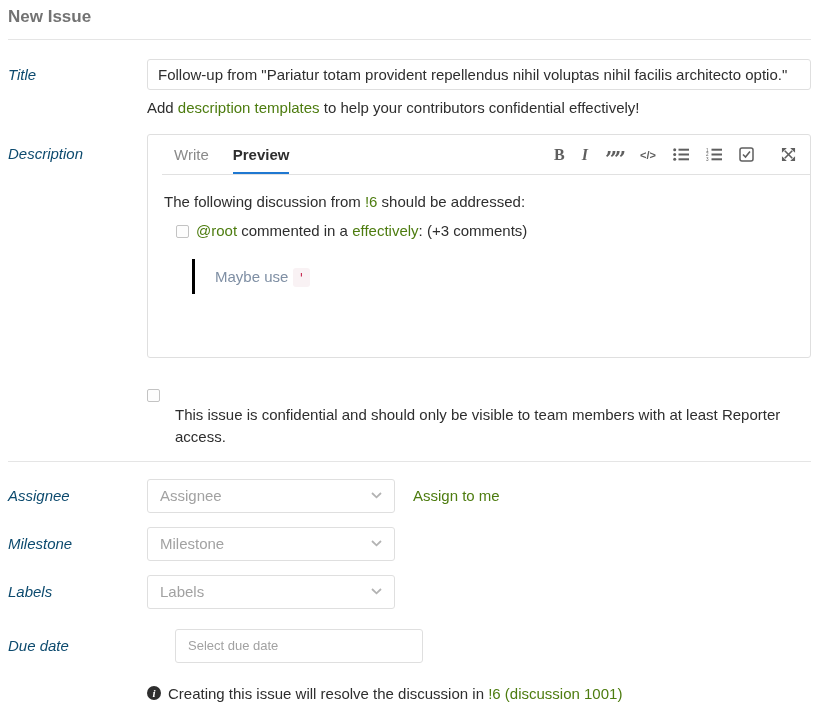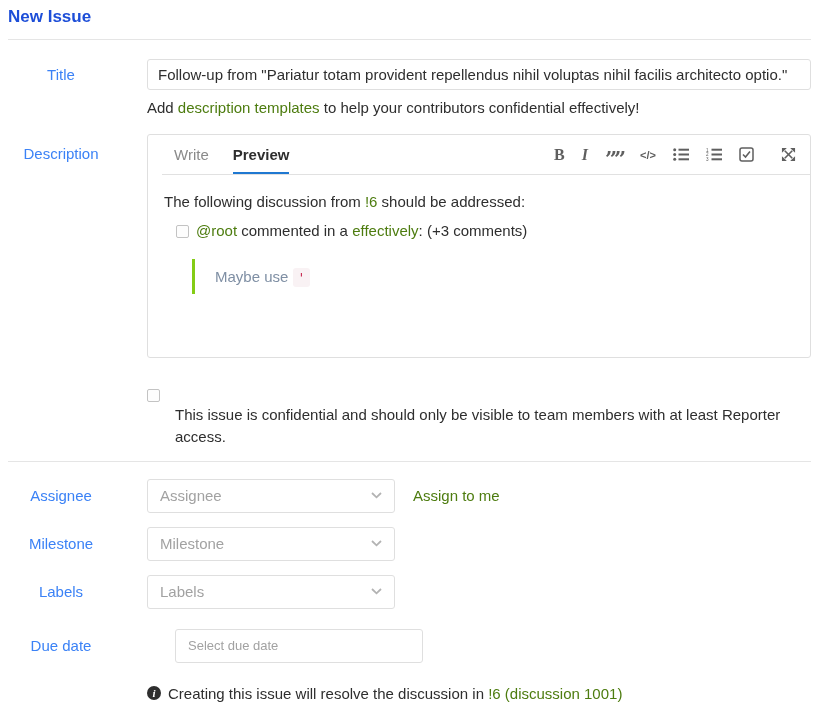--- a/index.html
+++ b/index.html
@@ -4,27 +4,27 @@
 <style>
   * { box-sizing: border-box; margin: 0; padding: 0; }
   html, body { background: #ffffff; }
   body {
     width: 819px; min-height: 702px;
     font-family: "Liberation Sans", sans-serif;
     font-size: 15px; color: #2e2e2e;
     display: flex; flex-direction: column;
   }
   .page { padding: 0 8px; flex: 1 0 auto; }
-  h1.page-title { font-size: 17px; font-weight: 700; padding: 7px 0 12px; color: #1d4ed8; }
+  h1.page-title { font-size: 17px; font-weight: 700; padding: 7px 0 12px; color: #737373; }
   hr.divider { border: none; border-top: 1px solid #e5e5e5; height: 0; }
 
   .form-group { display: flex; align-items: flex-start; }
   .form-label {
-    width: 139px; padding-right: 33px; text-align: center;
-    color: #3b82f6; flex: 0 0 139px;
+    width: 139px; padding-right: 33px; text-align: left;
+    color: #0c4a6e; flex: 0 0 139px; font-style: italic;
   }
   .form-control-col { flex: 1 1 auto; min-width: 0; }
 
   
   .row-title { margin-top: 19px; }
   .row-title .form-label { line-height: 31px; }
   input.text-input {
     width: 100%; height: 31px; border: 1px solid #dfdfdf; border-radius: 3px;
     padding: 0 10px; font-size: 15px; color: #2e2e2e;
     font-family: "Liberation Sans", sans-serif; outline: none; background: #fff;
@@ -58,21 +58,21 @@
   .md-preview p { line-height: 1.45; }
   ul.task-list { list-style: none; margin: 7px 0 0 12px; }
   .task-item { line-height: 1.45; }
   .checkbox-box {
     display: inline-block; width: 13px; height: 13px;
     border: 1px solid #c3c3c3; border-radius: 2px; background: #fdfdfd;
     vertical-align: -2px; margin-right: 7px; cursor: pointer;
   }
   blockquote.md-quote {
     margin: 17px 0 8px 28px; padding: 9px 0 9px 20px;
-    border-left: 3px solid #84cc16; color: #7f8fa4;
+    border-left: 3px solid #000000; color: #7f8fa4;
   }
   code.inline-code {
     font-family: "DejaVu Sans Mono", monospace; font-size: 13px;
     color: #c7254e; background: #f9f2f4; padding: 2px 5px; border-radius: 3px;
   }
 
   
   .row-confidential { margin-top: 28px; }
   .confidential-wrap { display: flex; align-items: flex-start; }
   .confidential-wrap .checkbox-box { margin-top: 3px; flex: 0 0 13px; }

